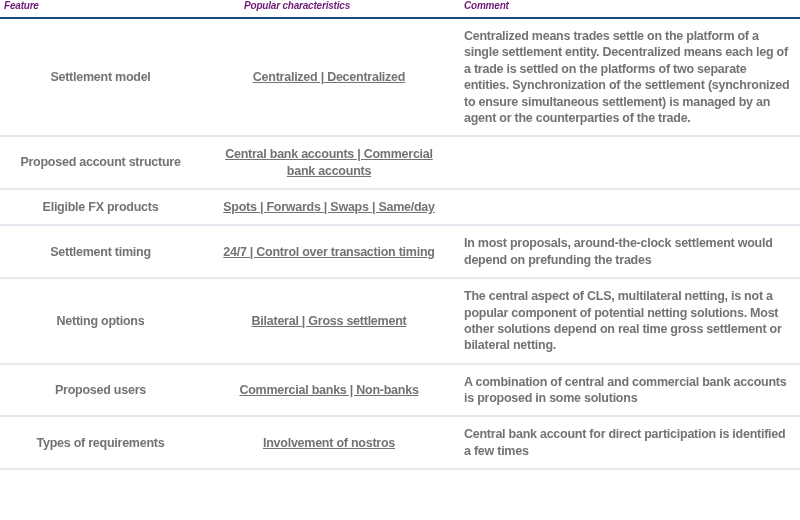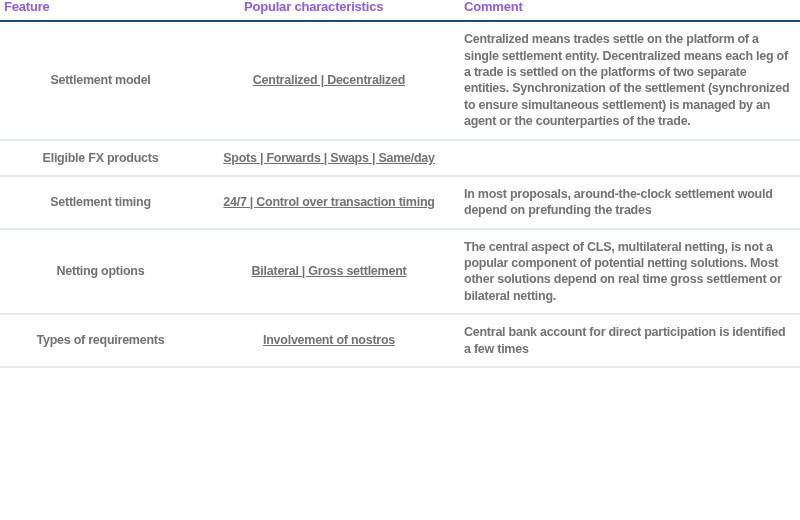--- a/index.html
+++ b/index.html
@@ -28,27 +28,28 @@
 
   
   col.c-feature { width: 205px; }
   col.c-chars   { width: 252px; }
   col.c-comment { width: 343px; }
 
   
   thead th {
     text-align: left;
     vertical-align: bottom;
-    font-size: 13px;
+    font-size: 10px;
     font-weight: bold;
-    color: #8b5cf6;
+    color: #701a75;
     letter-spacing: -0.2px;
     padding: 0 0 6px 0;
     border-bottom: 2.5px solid #154a7a;
     line-height: 1.1;
+    font-style: italic;
   }
   th.h-feature  { padding-left: 4px; }
   th.h-chars    { padding-left: 39px; }
   th.h-comment  { padding-left: 7px; }
 
   
   tbody tr { border-bottom: 2px solid #e4eaf0; }
   tbody tr:last-child { border-bottom: 2px solid #e4eaf0; }
 
   tbody td {
@@ -105,34 +106,44 @@
         <th class="h-comment" style="border-bottom-color: rgb(21, 74, 122); margin-left: 25px;">Comment</th>
       </tr>
     </thead>
     <tbody>
       <tr style="border-bottom-color: rgb(228, 234, 240);">
         <td class="cell-feature">Settlement model</td>
         <td class="cell-chars">Centralized | Decentralized</td>
         <td class="cell-comment">Centralized means trades settle on the platform of a single settlement entity. Decentralized means each leg of a trade is settled on the platforms of two separate entities. Synchronization of the settlement (synchronized to ensure simultaneous settlement) is managed by an agent or the counterparties of the trade.</td>
       </tr>
       <tr style="border-bottom-color: rgb(228, 234, 240);">
+        <td class="cell-feature">Proposed account structure</td>
+        <td class="cell-chars">Central bank accounts | Commercial bank accounts</td>
+        <td class="cell-comment empty"></td>
+      </tr>
+      <tr style="border-bottom-color: rgb(228, 234, 240);">
         <td class="cell-feature">Eligible FX products</td>
         <td class="cell-chars">Spots | Forwards | Swaps | Same/day</td>
         <td class="cell-comment empty"></td>
       </tr>
       <tr style="border-bottom-color: rgb(228, 234, 240); margin-top: 36px;">
         <td class="cell-feature">Settlement timing</td>
         <td class="cell-chars">24/7 | Control over transaction timing</td>
         <td class="cell-comment">In most proposals, around-the-clock settlement would depend on prefunding the trades</td>
       </tr>
       <tr style="border-bottom-color: rgb(228, 234, 240);">
         <td class="cell-feature">Netting options</td>
         <td class="cell-chars">Bilateral | Gross settlement</td>
         <td class="cell-comment">The central aspect of CLS, multilateral netting, is not a popular component of potential netting solutions. Most other solutions depend on real time gross settlement or bilateral netting.</td>
       </tr>
       <tr style="border-bottom-color: rgb(228, 234, 240);">
+        <td class="cell-feature">Proposed users</td>
+        <td class="cell-chars">Commercial banks | Non-banks</td>
+        <td class="cell-comment">A combination of central and commercial bank accounts is proposed in some solutions</td>
+      </tr>
+      <tr style="border-bottom-color: rgb(228, 234, 240);">
         <td class="cell-feature">Types of requirements</td>
         <td class="cell-chars">Involvement of nostros</td>
         <td class="cell-comment">Central bank account for direct participation is identified a few times</td>
       </tr>
     </tbody>
   </table>
 </div>
 
 </body></html>

